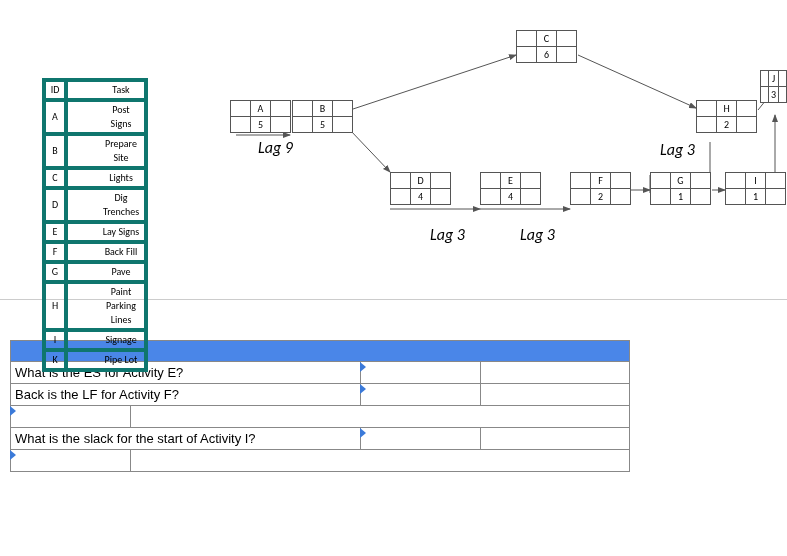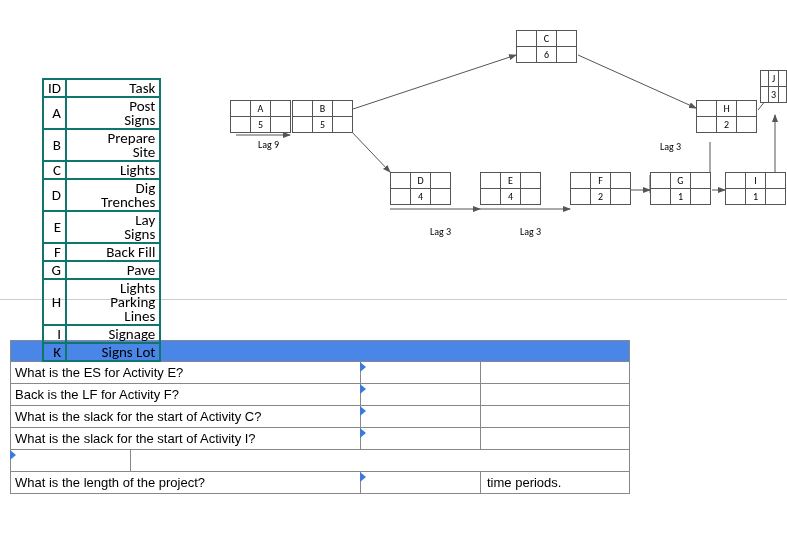--- a/index.html
+++ b/index.html
@@ -17,23 +17,23 @@
     height: 300px;
     border-bottom: 1px solid #ccc;
   }
   .task-table {
     position: absolute;
     left: 42px;
     top: 78px;
     border-collapse: collapse;
   }
   .task-table td {
-    border: 2px solid #0f766e;
-    font-size: 15px;
-    text-align: right;
+    border: 4px solid #0f766e;
+    font-size: 10px;
+    text-align: center;
     padding: 1px 4px;
     height: 16px;
     line-height: 14px;
   }
   .task-table td.idcol { width: 22px; }
   .task-table td.taskcol { width: 80px; padding-left: 34px; }
   .task-table thead td { font-weight: normal; }
   
   .node {
     position: absolute;
@@ -43,22 +43,23 @@
     border: 1px solid #555;
     width: 20px;
     height: 16px;
     font-size: 10px;
     text-align: center;
     padding: 0;
     background: #fff;
   }
   .lag-label {
     position: absolute;
-    font-size: 10px;
+    font-size: 16px;
     color: #000;
+    font-style: italic;
   }
   svg.arrows {
     position: absolute;
     left: 0; top: 0;
     width: 787px; height: 300px;
     pointer-events: none;
   }
   svg.arrows line {
     stroke: #555;
     stroke-width: 1;
@@ -162,29 +163,29 @@
         <tr>
           <td class="idcol">F</td>
           <td class="taskcol">Back Fill</td>
         </tr>
         <tr>
           <td class="idcol">G</td>
           <td class="taskcol">Pave</td>
         </tr>
         <tr>
           <td class="idcol">H</td>
-          <td class="taskcol">Lights Parking Lines</td>
+          <td class="taskcol">Paint Parking Lines</td>
         </tr>
         <tr>
           <td class="idcol">I</td>
           <td class="taskcol">Signage</td>
         </tr>
         <tr>
           <td class="idcol">K</td>
-          <td class="taskcol">Signs Lot</td>
+          <td class="taskcol">Pipe Lot</td>
         </tr>
       </tbody>
   </table>
 
   <svg class="arrows">
     <defs>
       <marker id="arrowhead" markerWidth="8" markerHeight="6" refX="7" refY="3" orient="auto">
         <polygon points="0 0, 8 3, 0 6" fill="#555"></polygon>
       </marker>
     </defs>
@@ -374,21 +375,20 @@
       </div>
       <div class="question-row">
         <div class="qtext">Back is the LF for Activity F?</div>
         <div class="answer-cell">
           <div class="tick"></div>
           <input type="text" style="">
         </div>
         <div class="unit"></div>
       </div>
       <div class="question-row">
-        <div class="qtext">What is the slack for the start of Activity C?</div>
         <div class="answer-cell">
           <div class="tick"></div>
           <input type="text" style="">
         </div>
         <div class="unit"></div>
       </div>
       <div class="question-row">
         <div class="qtext">What is the slack for the start of Activity I?</div>
         <div class="answer-cell">
           <div class="tick"></div>
@@ -396,22 +396,14 @@
         </div>
         <div class="unit"></div>
       </div>
       <div class="question-row">
         <div class="answer-cell">
           <div class="tick"></div>
           <input type="text" style="">
         </div>
         <div class="unit"></div>
       </div>
-      <div class="question-row">
-        <div class="qtext">What is the length of the project?</div>
-        <div class="answer-cell">
-          <div class="tick"></div>
-          <input type="text" style="">
-        </div>
-        <div class="unit">time periods.</div>
-      </div>
     </div>
 </div>
 
 </body></html>

